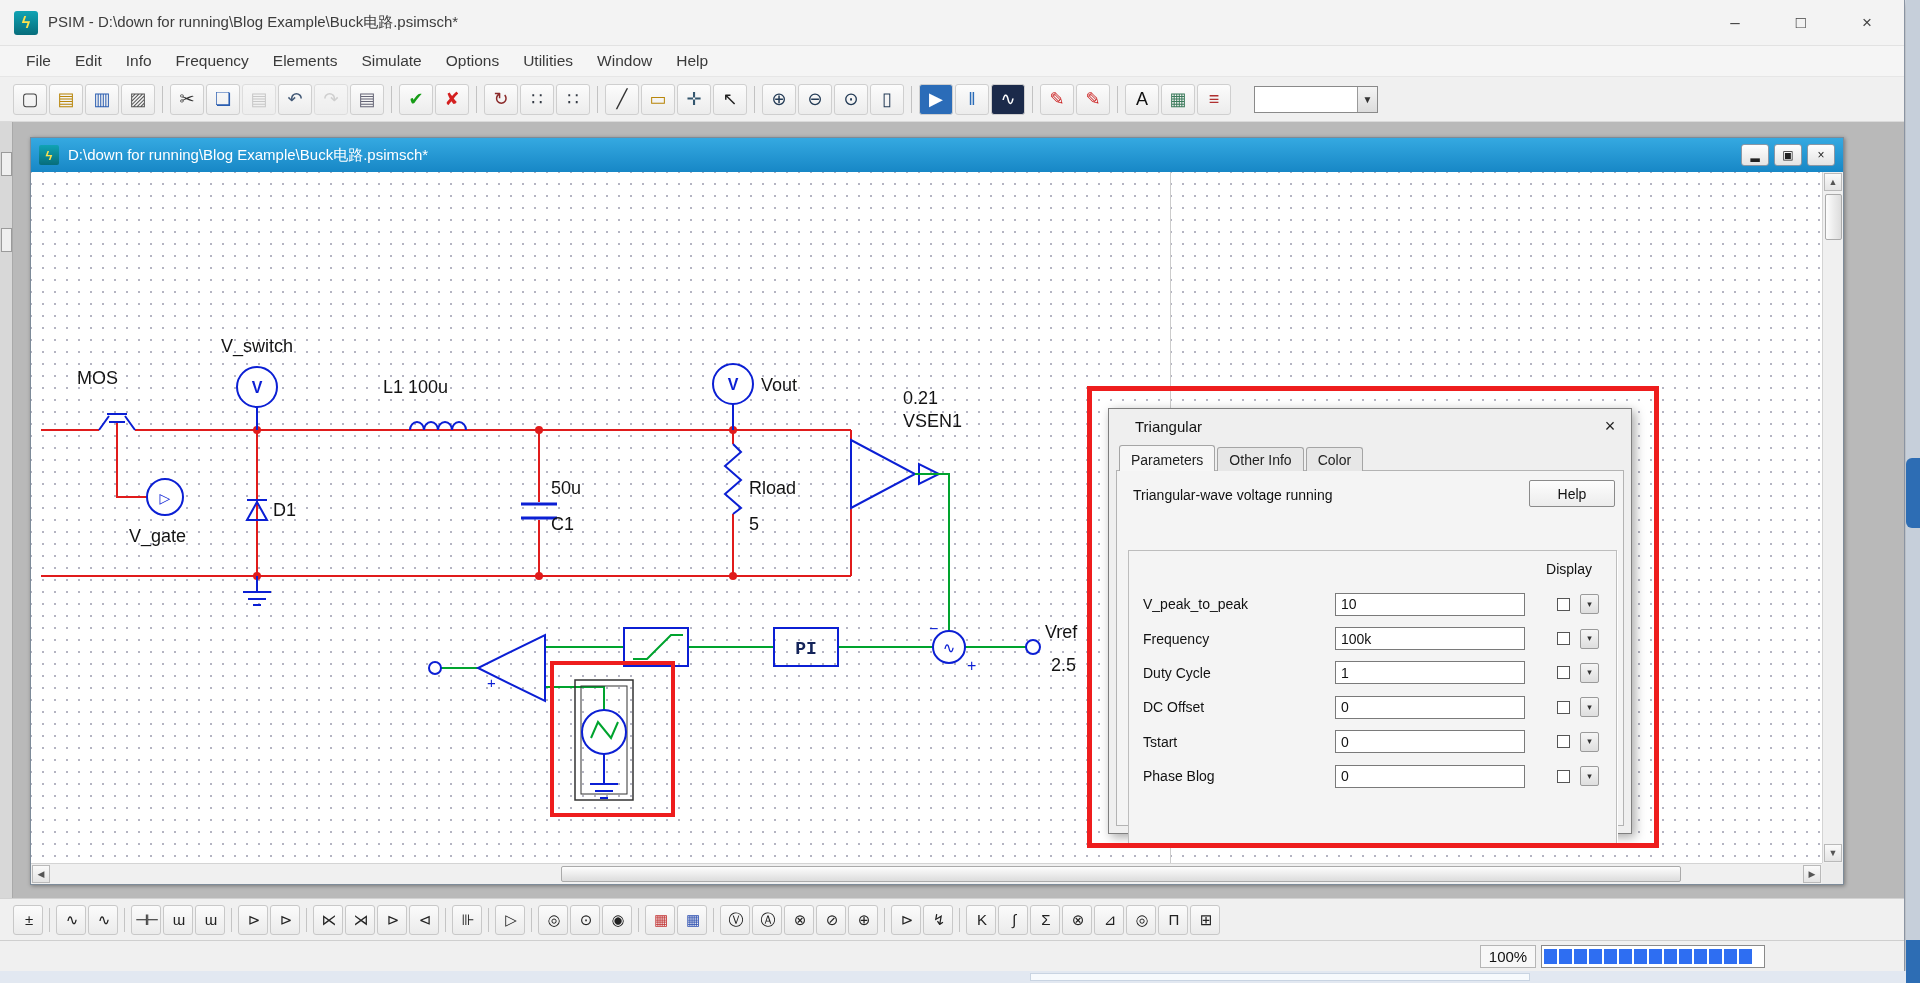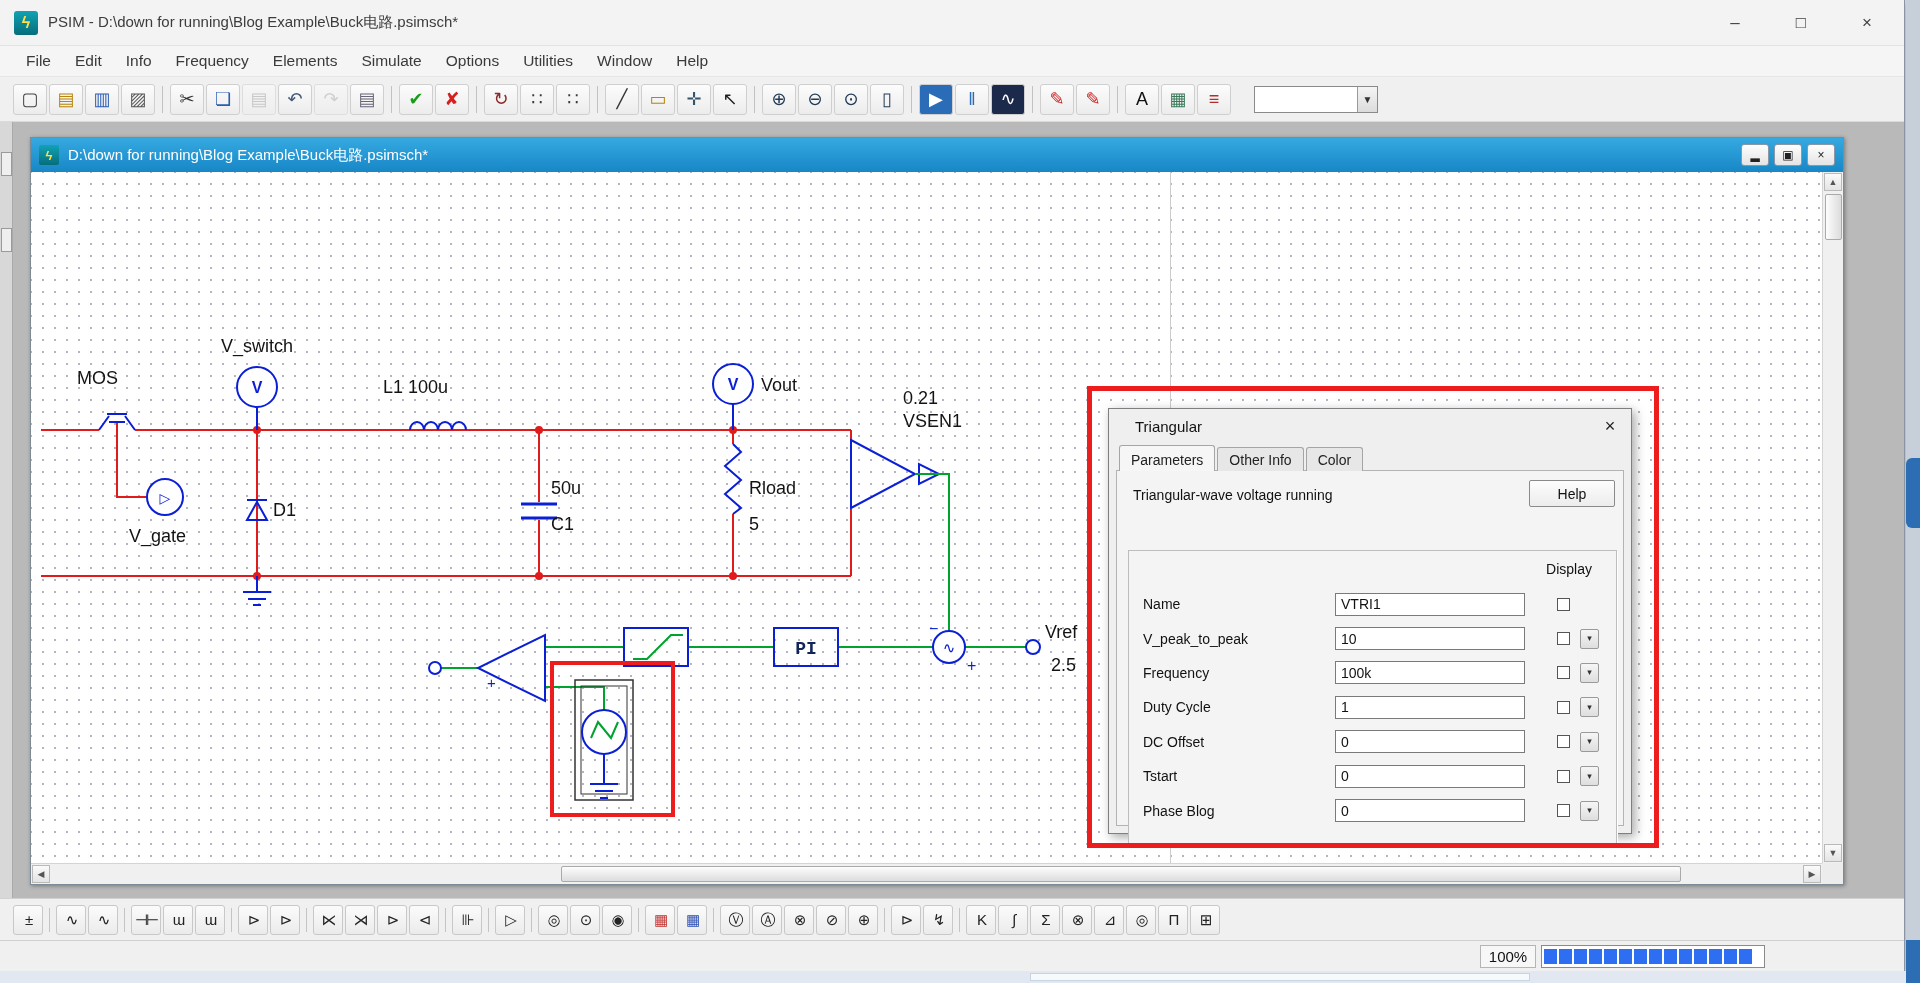--- a/index.html
+++ b/index.html
@@ -608,25 +608,20 @@
       <div class="dlg-tab">Other Info</div>
       <div class="dlg-tab">Color</div>
     </div>
   <div class="tab-page"></div>
   <div class="dlg-desc">Triangular-wave voltage running</div>
   <button class="dlg-help">Help</button>
   <div class="dlg-panel">
     <div class="dlg-display">Display</div>
     <div class="dlg-rows">
         <div class="dlg-row">
-          <div class="dlg-label">Name</div>
-          <input class="dlg-input" value="VTRI1" style="">
-          <span class="dlg-check"></span>
-        </div>
-        <div class="dlg-row">
           <div class="dlg-label">V_peak_to_peak</div>
           <input class="dlg-input" value="10" style="">
           <span class="dlg-check"></span>
           <button class="dlg-dd">▾</button>
         </div>
         <div class="dlg-row">
           <div class="dlg-label">Frequency</div>
           <input class="dlg-input" value="100k" style="">
           <span class="dlg-check"></span>
           <button class="dlg-dd">▾</button>

